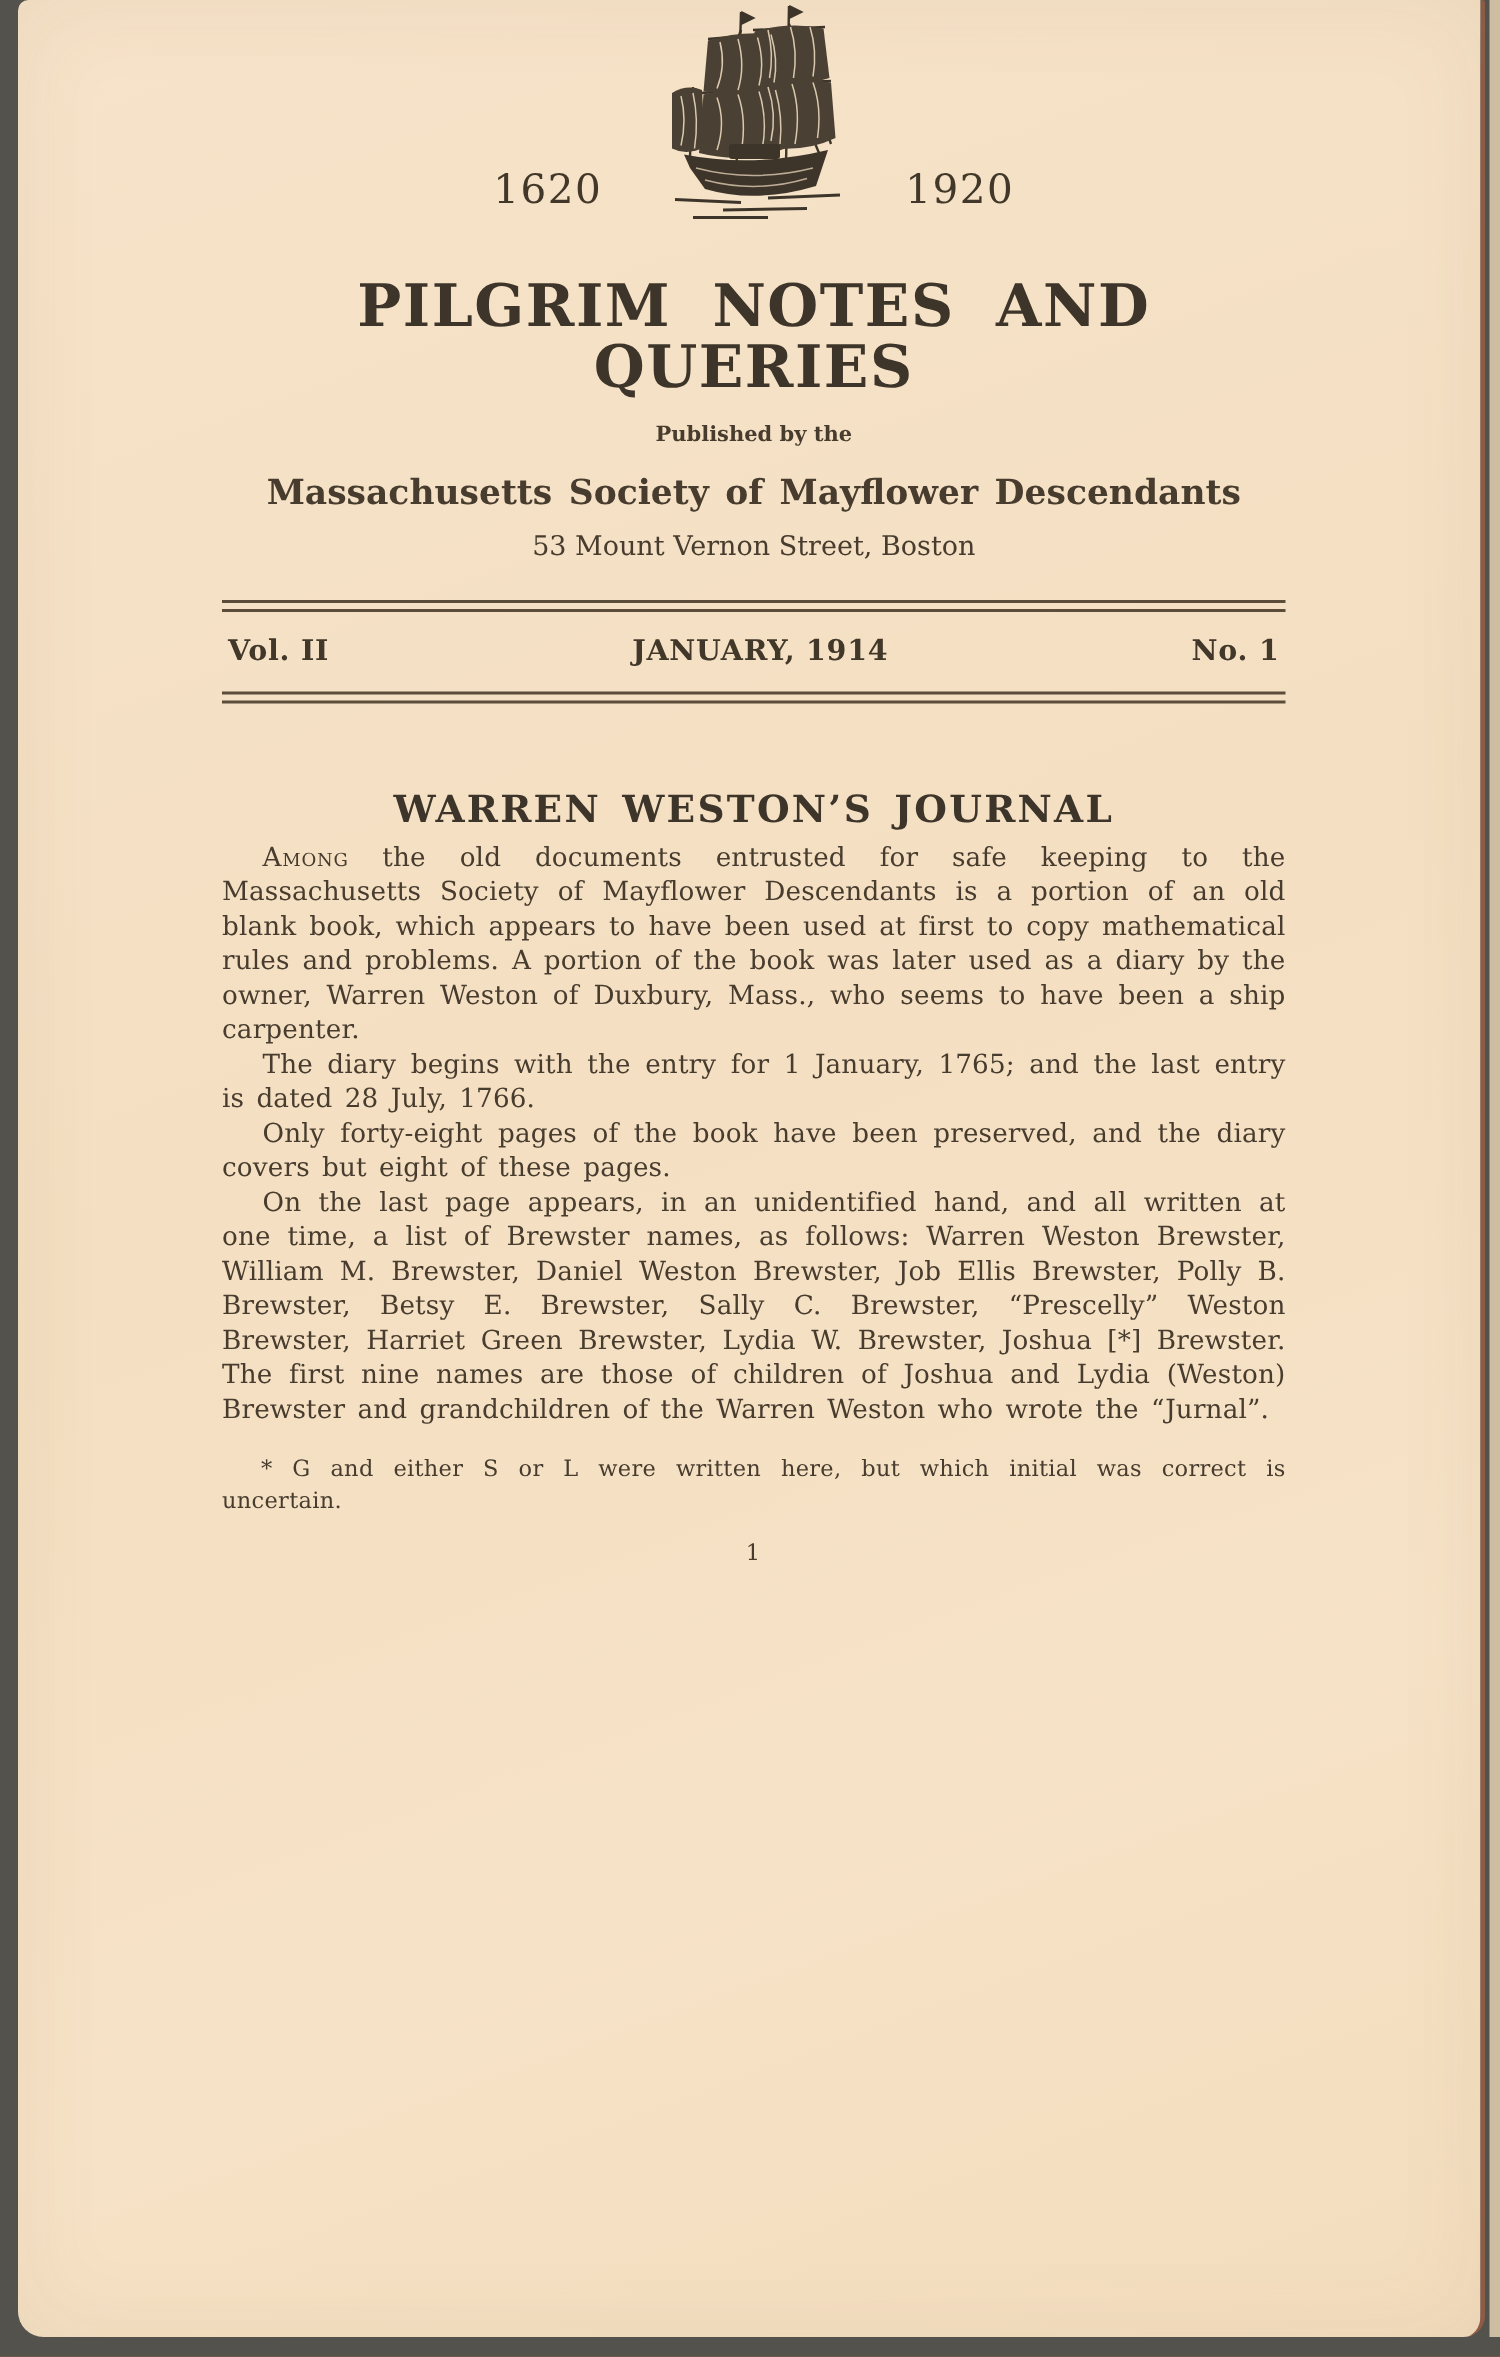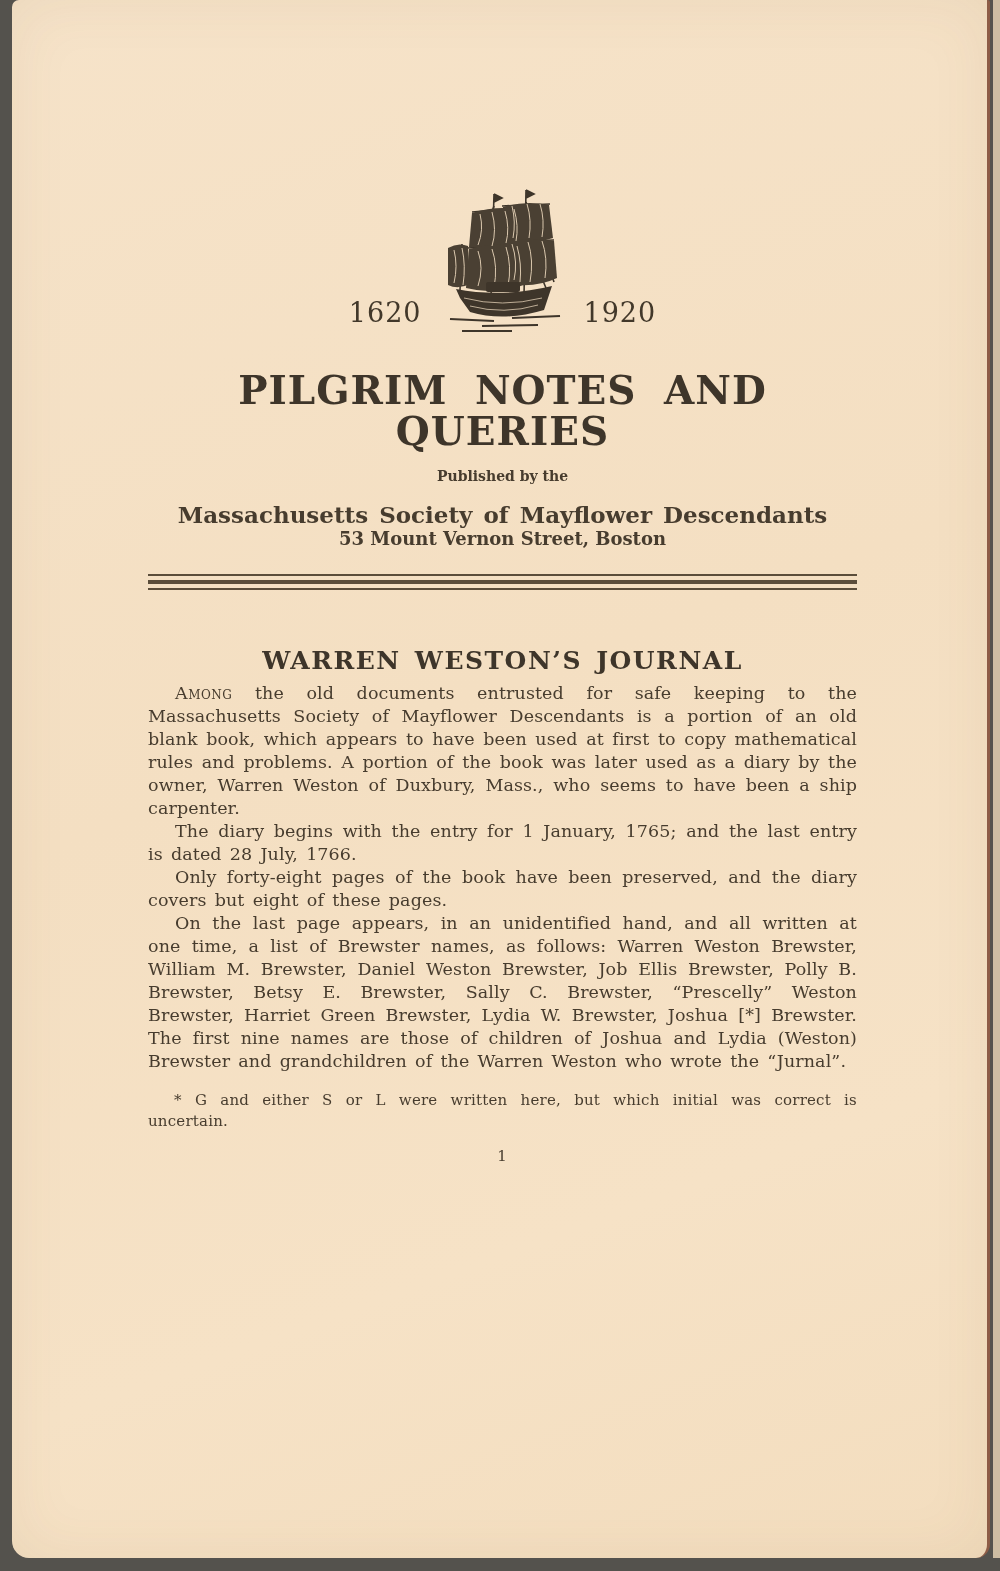--- a/index.html
+++ b/index.html
@@ -18,22 +18,21 @@
     background:linear-gradient(160deg,#f6e3c9 0%,#f4dfc2 45%,#f6e2c6 75%,#f3ddbe 100%);
     border-right:3px solid #8d5c46;
     border-radius:7px 2px 14px 17px;
     box-shadow:inset 0 0 60px rgba(120,90,50,0.08);
     color:#473c2e;
   }
   .inner{padding:0 130px 0 136px;}
   .center{text-align:center;}
 
   .ship-row{
-    padding-top:186px;
-    display:flex;justify-content:center;align-items:flex-end;gap:20px;
+    display:flex;justify-content:center;align-items:flex-end;gap:40px;
   }
   .year{
     font-size:27px;letter-spacing:1px;line-height:1;
     margin-bottom:6px;color:#42382a;
   }
   .ship{width:122px;height:146px;display:block;}
 
   .journal-title{
     margin:38px 0 0 0;
     font-size:39px;font-weight:bold;line-height:1.05;
@@ -46,21 +45,22 @@
   }
   .published-by{
     margin-top:16px;
     font-size:14px;font-weight:bold;
   }
   .society-line{
     margin-top:17px;
     font-size:23px;font-weight:bold;word-spacing:3px;
   }
   .address-line{
-    font-size:18px;font-weight:bold;
+    margin-top:12px;
+    font-size:18px;font-weight:normal;
   }
 
   .rule{
     height:4px;
     border-top:2px solid #5b4d3a;
     border-bottom:2px solid #5b4d3a;
   }
   .rule-top{margin-top:25px;}
   .issue-line{
     display:flex;justify-content:space-between;align-items:center;
@@ -180,20 +180,25 @@
       </div>
 
       <h1 class="journal-title">PILGRIM NOTES AND QUERIES</h1>
       <div class="published-by">Published by the</div>
       <div class="society-line">Massachusetts Society of Mayflower Descendants</div>
       <div class="address-line">53 Mount Vernon Street, Boston</div>
     </div>
 
     <div class="rule rule-top"></div>
 
+    <div class="issue-line">
+      <span>Vol. II</span>
+      <span>JANUARY, 1914</span>
+      <span>No. 1</span>
+    </div>
 
     <div class="rule"></div>
 
     <div class="article">
       <h2 class="article-title">WARREN WESTON’S JOURNAL</h2>
 
       <div class="body-copy">
         <p><span class="lead">Among</span><span> the old documents entrusted for safe keeping to the Massachusetts Society of Mayflower Descendants is a portion of an old blank book, which appears to have been used at first to copy mathematical rules and problems.  A portion of the book was later used as a diary by the owner, Warren Weston of Duxbury, Mass., who seems to have been a ship carpenter.</span></p>
         <p>The diary begins with the entry for 1 January, 1765; and the last entry is dated 28 July, 1766.</p>
         <p>Only forty-eight pages of the book have been preserved, and the diary covers but eight of these pages.</p>

